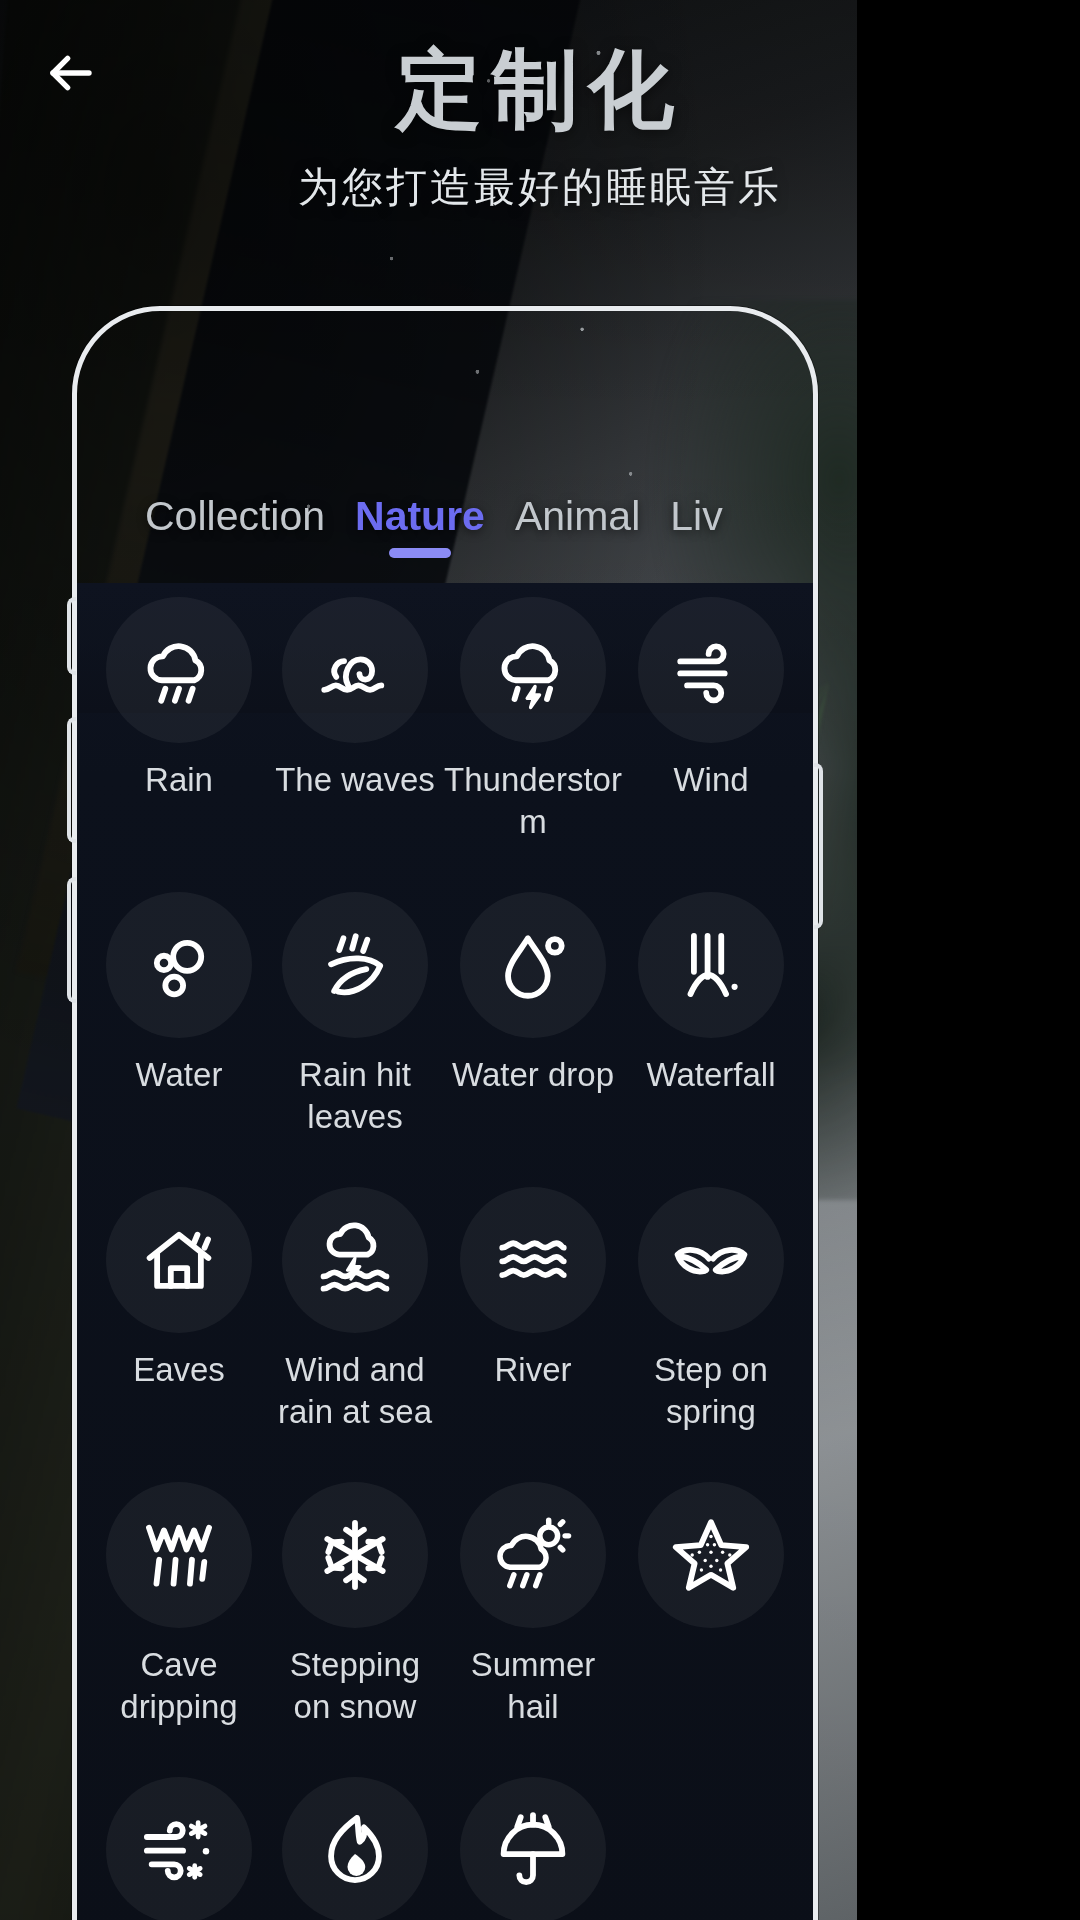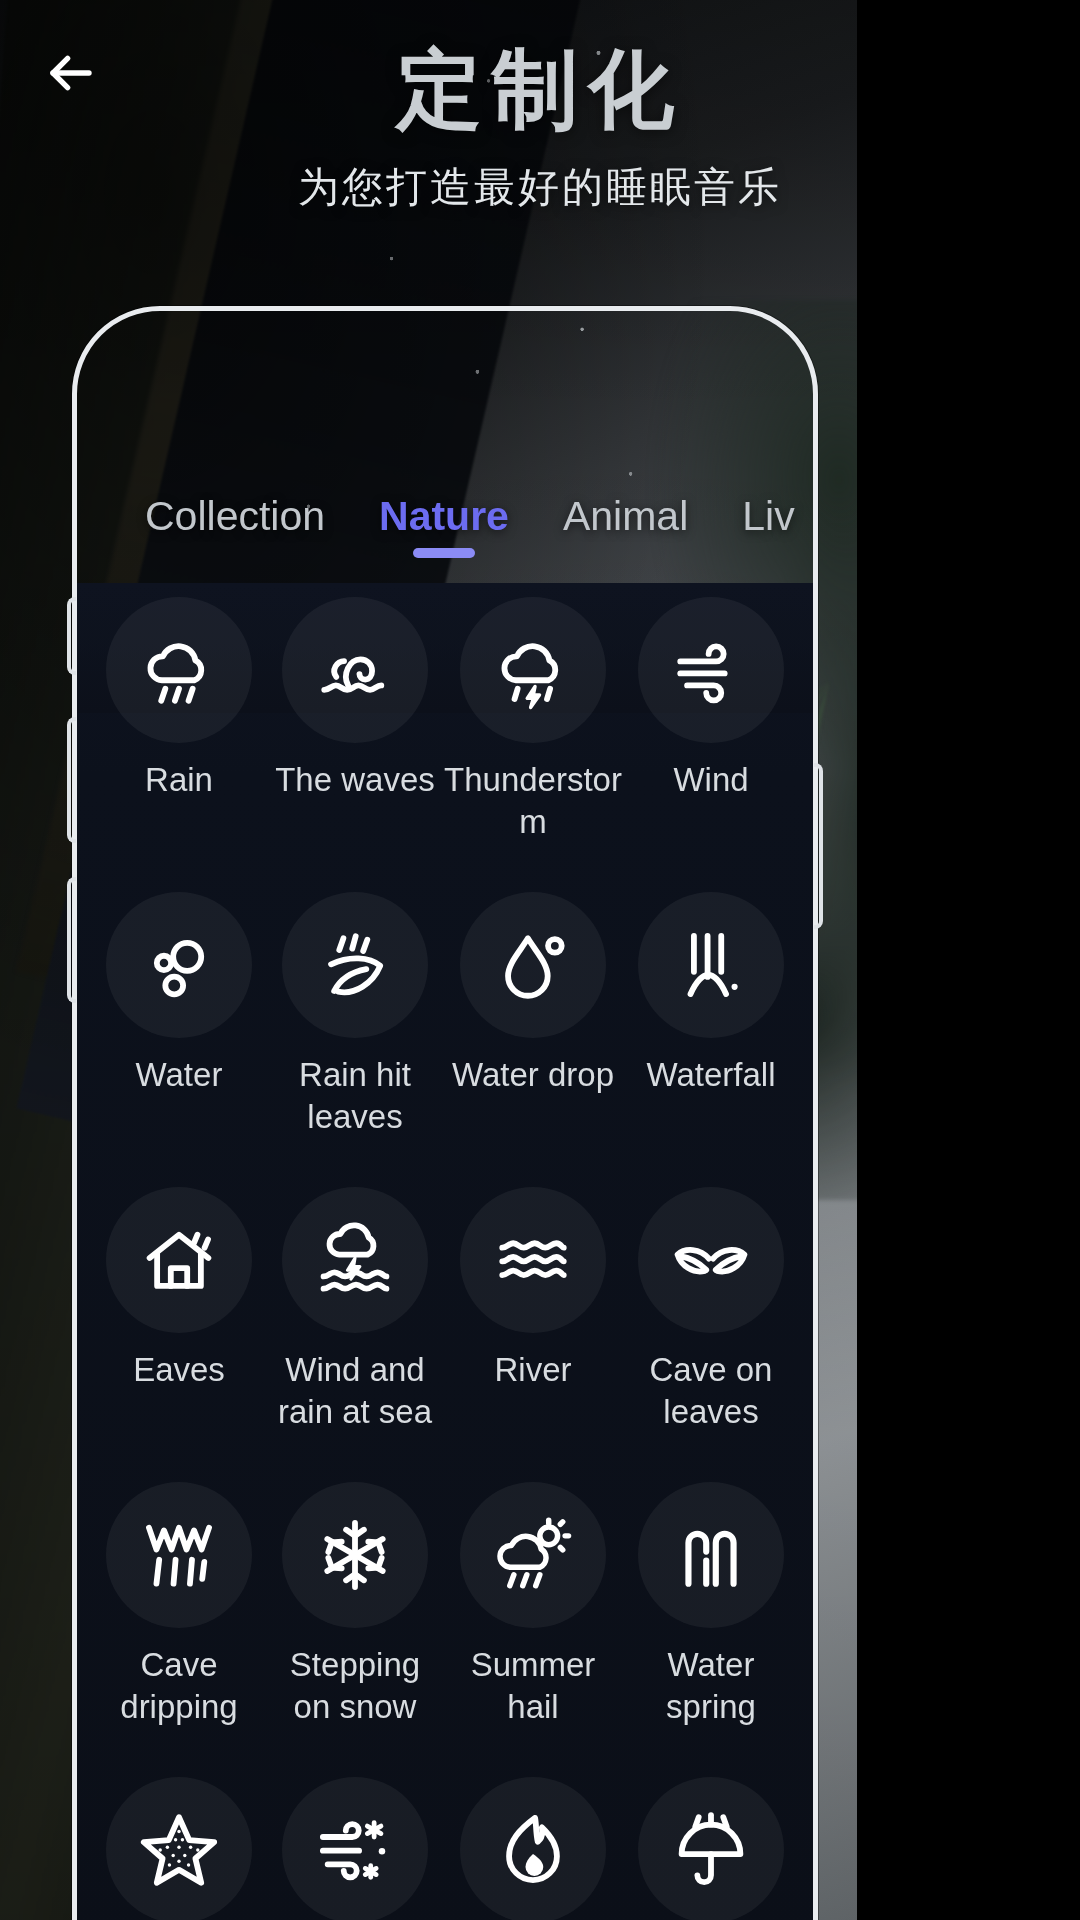--- a/index.html
+++ b/index.html
@@ -186,21 +186,21 @@
   .side-btn-r {
     position:absolute; right:-10px; width:9px; top:452px; height:166px;
     border:4px solid #dfe3e7; border-left:none;
     border-top-right-radius:8px; border-bottom-right-radius:8px;
   }
 
   
   .tabs {
     position:absolute; left:0; right:0; top:182px;
     display:flex; align-items:flex-start;
-    padding-left:68px; gap:54px;
+    padding-left:68px; gap:30px;
     white-space:nowrap;
   }
   .tab {
     position:relative;
     font-size:41px; font-weight:400;
     color:#c2c7cc;
     padding-bottom:18px;
     cursor:pointer;
     text-shadow:0 2px 10px rgba(0,0,0,.6);
   }
@@ -431,21 +431,21 @@
 
         <div class="cell">
           <div class="cell-circle">
             <svg viewBox="0 0 24 24" fill="none" stroke="#fff" stroke-width="1.7" stroke-linecap="round" stroke-linejoin="round">
               <path d="M11.4 11.6c-2.6-3.1-7-3.2-9.2-1.2 1 3.4 4.7 5.6 8 4.8"></path>
               <path d="M2.9 10.9c2.5.4 5.6 1.9 7.7 4"></path>
               <path d="M12.6 11.6c2.6-3.1 7-3.2 9.2-1.2-1 3.4-4.7 5.6-8 4.8"></path>
               <path d="M21.1 10.9c-2.5.4-5.6 1.9-7.7 4"></path>
             </svg>
           </div>
-          <div class="cell-label">Cave on leaves</div>
+          <div class="cell-label">Step on spring</div>
         </div>
 
         <div class="cell">
           <div class="cell-circle">
             <svg viewBox="0 0 24 24" fill="none" stroke="#fff" stroke-width="1.7" stroke-linecap="round" stroke-linejoin="round">
               <polyline points="3.2,4 5.4,10.4 7.6,4.8 9.8,10.4 12,4 14.2,10.4 16.4,4.8 18.6,10.4 20.8,4"></polyline>
               <line x1="6.2" y1="13.4" x2="5.4" y2="20.4"></line>
               <line x1="11" y1="13.4" x2="10.4" y2="20.4"></line>
               <line x1="15.8" y1="13.4" x2="15.2" y2="20.4"></line>
               <line x1="19.4" y1="14" x2="18.8" y2="19"></line>
@@ -481,30 +481,20 @@
               <line x1="20" y1="9.8" x2="20.7" y2="10.5"></line>
               <path d="M5.4 15.6a3.2 3.2 0 0 1 .3-6.4 4.6 4.6 0 0 1 8.7 1.1 3 3 0 0 1-.4 5.3z"></path>
               <line x1="6.4" y1="17.8" x2="5.2" y2="21"></line>
               <line x1="10.2" y1="17.8" x2="9" y2="21"></line>
               <line x1="14" y1="17.8" x2="12.8" y2="21"></line>
             </svg>
           </div>
           <div class="cell-label">Summer hail</div>
         </div>
 
-        <div class="cell">
-          <div class="cell-circle">
-            <svg viewBox="0 0 24 24" fill="none" stroke="#fff" stroke-width="1.8" stroke-linecap="round" stroke-linejoin="round">
-              <path d="M5.4 20.4V8.4a2.6 2.6 0 0 1 5.2 0v2.6"></path>
-              <path d="M13.4 20.4V8.4a2.6 2.6 0 0 1 5.2 0v12"></path>
-              <line x1="10.6" y1="13.6" x2="10.6" y2="20.4"></line>
-            </svg>
-          </div>
-          <div class="cell-label">Water spring</div>
-        </div>
 
         <div class="cell">
           <div class="cell-circle">
             <svg viewBox="0 0 24 24" fill="none" stroke="#fff" stroke-width="1.7" stroke-linecap="round" stroke-linejoin="round">
               <path d="M12 2.4 15 9.1l7.3.6-5.5 4.8 1.7 7.1L12 17.8 5.5 21.6l1.7-7.1L1.7 9.7 9 9.1z"></path>
               <circle cx="12" cy="6.6" r=".5" fill="#fff" stroke="none"></circle>
               <circle cx="11" cy="9" r=".5" fill="#fff" stroke="none"></circle>
               <circle cx="13" cy="9" r=".5" fill="#fff" stroke="none"></circle>
               <circle cx="12" cy="11.2" r=".5" fill="#fff" stroke="none"></circle>
               <circle cx="8.6" cy="11.2" r=".5" fill="#fff" stroke="none"></circle>

